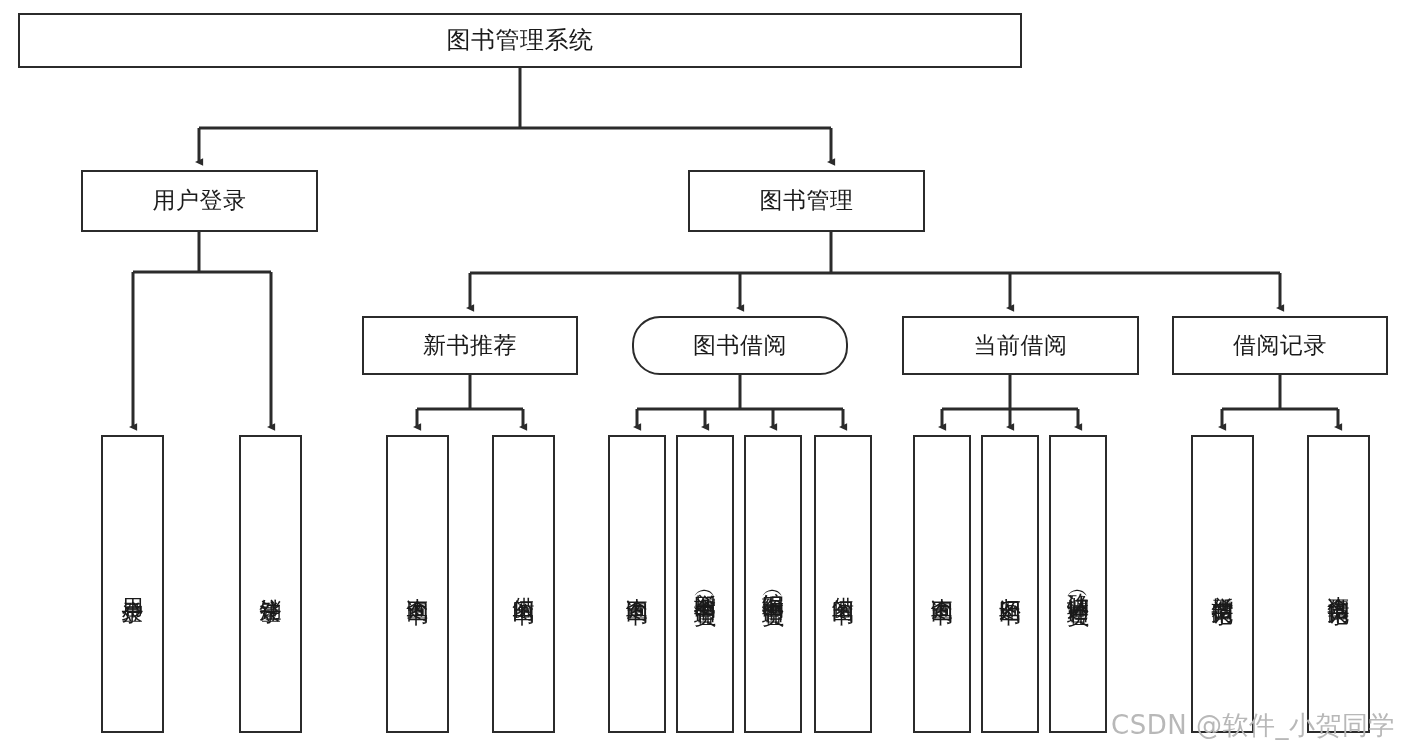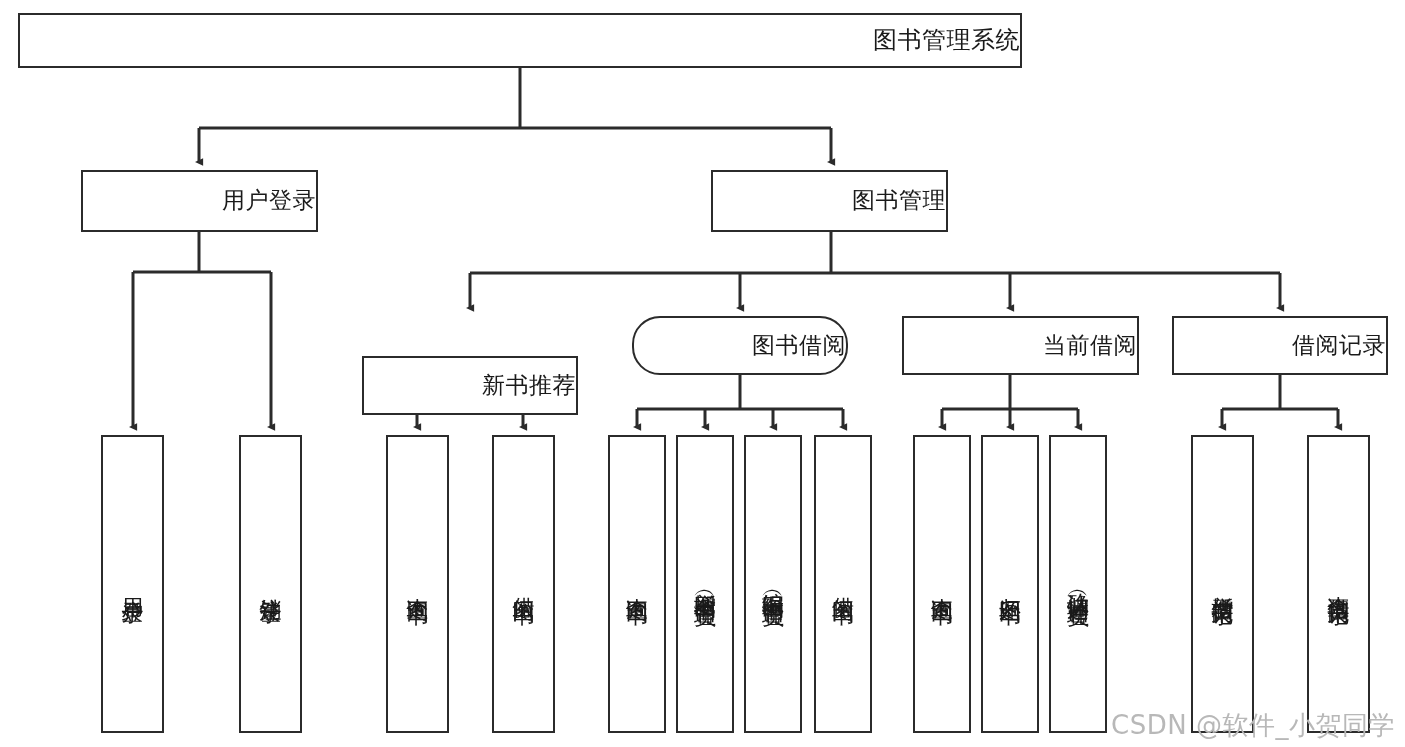--- a/index.html
+++ b/index.html
@@ -25,21 +25,21 @@
     height: 747px;
     pointer-events: none;
   }
   .node {
     position: absolute;
     box-sizing: border-box;
     border: 2.5px solid #2b2b2b;
     background: #ffffff;
     display: flex;
     align-items: center;
-    justify-content: flex-end;
+    justify-content: center;
     color: #1a1a1a;
   }
   .node .label {
     display: block;
     text-align: center;
     letter-spacing: 0.5px;
   }
   
   .node.h .label {
     font-size: 23px;
@@ -128,25 +128,25 @@
     </g>
   </svg>
 
   <div class="node h root" style="left:18px; top:13px; width:1004px; height:55px;">
     <span class="label">图书管理系统</span>
   </div>
 
   <div class="node h" style="left:81px; top:170px; width:237px; height:62px;">
     <span class="label">用户登录</span>
   </div>
-  <div class="node h" style="left:711px; top:170px; width:237px; height:62px;">
+  <div class="node h" style="left:688px; top:170px; width:237px; height:62px;">
     <span class="label">图书管理</span>
   </div>
 
-  <div class="node h" style="left:362px; top:316px; width:216px; height:59px;margin-top:40px;">
+  <div class="node h" style="left:362px; top:316px; width:216px; height:59px;">
     <span class="label">新书推荐</span>
   </div>
   <div class="node h" style="left:632px; top:316px; width:216px; height:59px;border-radius:28px;">
     <span class="label">图书借阅</span>
   </div>
   <div class="node h" style="left:902px; top:316px; width:237px; height:59px;">
     <span class="label">当前借阅</span>
   </div>
   <div class="node h" style="left:1172px; top:316px; width:216px; height:59px;">
     <span class="label">借阅记录</span>

